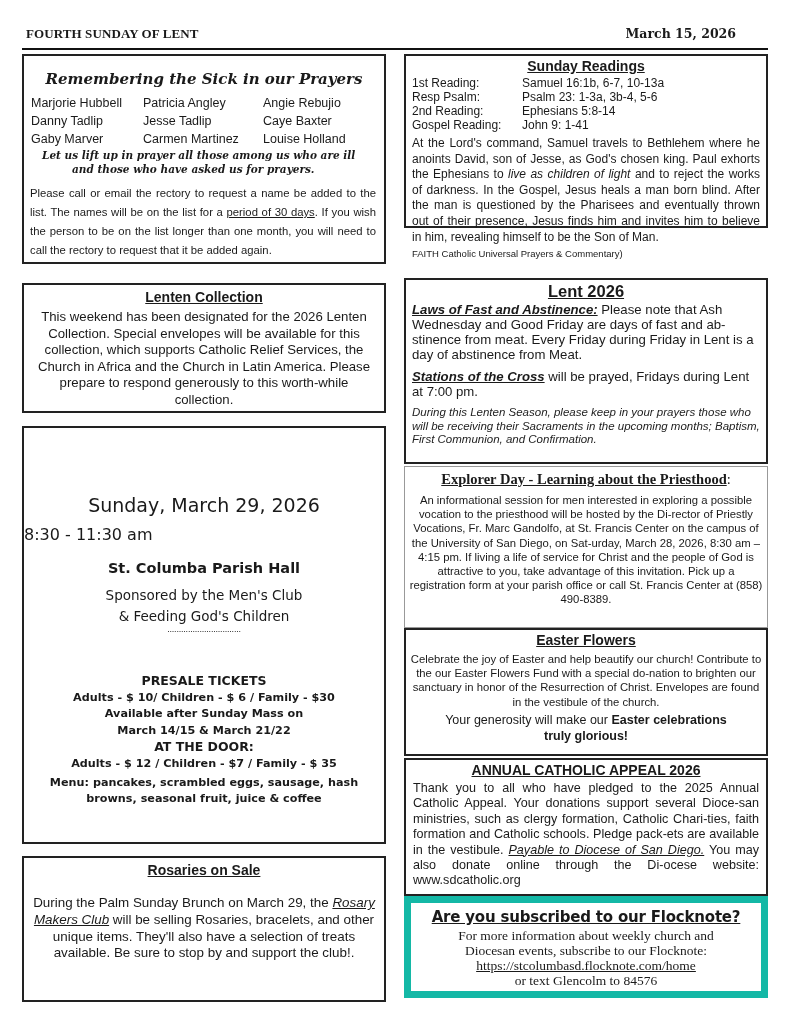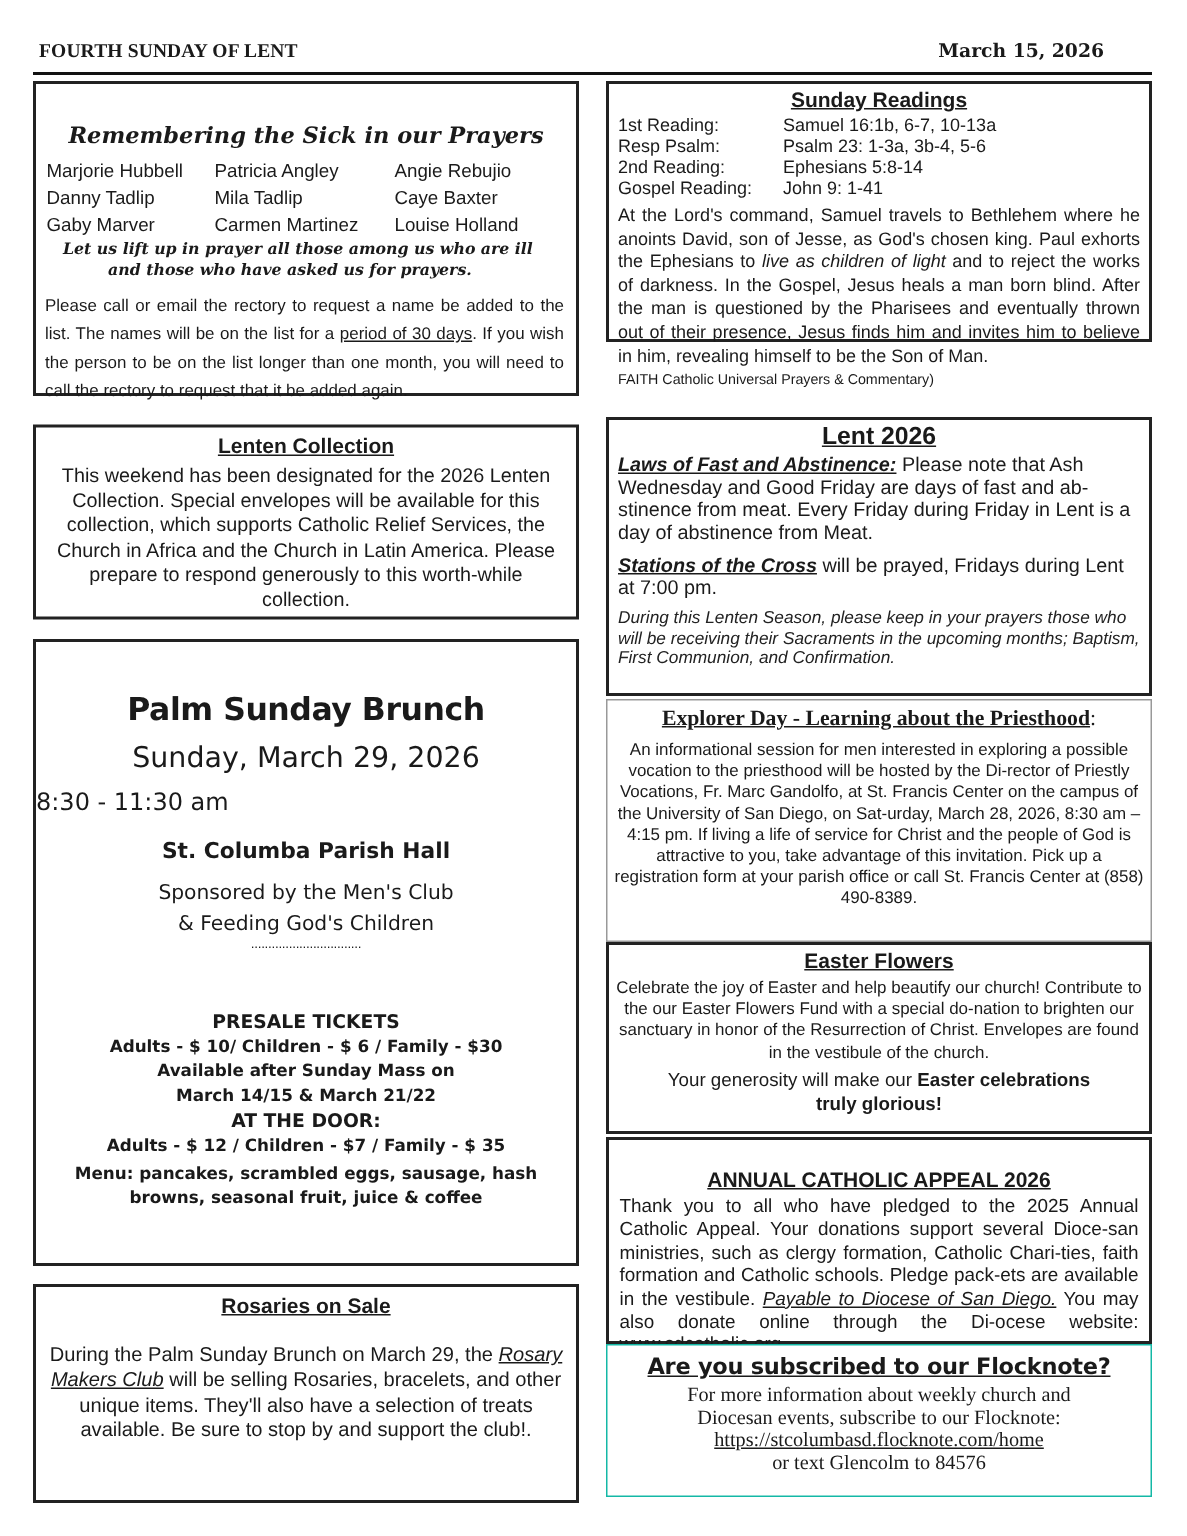--- a/index.html
+++ b/index.html
@@ -8,21 +8,21 @@
 
   .header { position: absolute; left: 26px; top: 26px; width: 710px; height: 20px; }
   .header .left { position: absolute; left: 0; top: 0; font-family: "Liberation Serif", serif; font-weight: bold; font-size: 13px; letter-spacing: 0.1px; }
   .header .right { position: absolute; right: 0; top: 0; font-family: "DejaVu Serif", serif; font-weight: bold; font-size: 12.5px; }
   .header-rule { position: absolute; left: 22px; top: 48px; width: 746px; height: 2px; background: #111; }
 
   .box { position: absolute; border: 2px solid #222; background: #fff; }
 
   
   #sick { left: 22px; top: 54px; width: 364px; height: 210px; padding: 6px 6px 0 6px; }
-  #sick .title { font-family: "DejaVu Serif", serif; font-style: italic; font-weight: bold; font-size: 15px; text-align: center; margin-top: 19px; margin-bottom: 6px; }
+  #sick .title { font-family: "DejaVu Serif", serif; font-style: italic; font-weight: bold; font-size: 15px; text-align: center; margin-top: 8px; margin-bottom: 6px; }
   #sick .names { display: grid; grid-template-columns: 112px 120px 110px; font-size: 12.5px; line-height: 18px; padding-left: 1px; }
   #sick .prayer { font-family: "DejaVu Serif", serif; font-style: italic; font-weight: bold; font-size: 10.5px; line-height: 14px; margin-top: 0; }
   #sick .prayer .l1 { padding-left: 12px; }
   #sick .prayer .l2 { padding-left: 42px; }
   #sick .note { font-size: 11.3px; line-height: 19px; text-align: justify; margin-top: 8px; padding-right: 2px; }
   #sick .note u { text-decoration: underline; }
 
   
   #readings { left: 404px; top: 54px; width: 364px; height: 174px; padding: 2px 6px 0 6px; }
   #readings .title { font-weight: bold; font-size: 14px; text-decoration: underline; text-align: center; margin-bottom: 2px; }
@@ -69,48 +69,48 @@
   #explorer .body { font-size: 11.3px; line-height: 14.2px; text-align: center; }
 
   
   #easter { left: 404px; top: 628px; width: 364px; height: 128px; padding: 2px 4px; }
   #easter .title { font-weight: bold; font-size: 14px; text-decoration: underline; text-align: center; margin-bottom: 4px; }
   #easter .body { font-size: 11.3px; line-height: 14.2px; text-align: center; }
   #easter .close { font-size: 12.5px; line-height: 16px; text-align: center; margin-top: 3px; }
   #easter .close b { font-weight: bold; }
 
   
-  #appeal { left: 404px; top: 758px; width: 364px; height: 138px; padding: 18px 7px; }
+  #appeal { left: 404px; top: 758px; width: 364px; height: 138px; padding: 2px 7px; }
   #appeal .title { font-weight: bold; font-size: 14px; text-decoration: underline; text-align: center; margin-bottom: 3px; }
   #appeal .body { font-size: 12.6px; line-height: 15.4px; text-align: justify; }
   #appeal .body i { text-decoration: underline; }
 
   
-  #flocknote { left: 404px; top: 896px; width: 364px; height: 102px; border: 1px solid #14b8a6; padding: 5px 4px; }
+  #flocknote { left: 404px; top: 896px; width: 364px; height: 102px; border: 7px solid #14b8a6; padding: 5px 4px; }
   #flocknote .title { font-family: "DejaVu Sans", sans-serif; font-weight: bold; font-size: 15px; text-decoration: underline; text-align: center; margin-bottom: 2px; letter-spacing: -0.2px; }
   #flocknote .body { font-family: "Liberation Serif", serif; font-size: 13.5px; line-height: 15px; text-align: center; }
   #flocknote .link { text-decoration: underline; color: #1a1a1a; cursor: pointer; }
 </style>
 </head>
 <body>
 
 <div class="header">
   <span class="left">FOURTH SUNDAY  OF LENT</span>
   <span class="right">March 15, 2026</span>
 </div>
 <div class="header-rule"></div>
 
 <div class="box" id="sick">
   <div class="title">Remembering the Sick in our Prayers</div>
   <div class="names">
     <span>Marjorie Hubbell</span>
     <span>Patricia Angley</span>
     <span>Angie Rebujio</span>
     <span>Danny Tadlip</span>
-    <span>Mila Tadlip</span>
+    <span>Jesse Tadlip</span>
     <span>Caye Baxter</span>
     <span>Gaby Marver</span>
     <span>Carmen Martinez</span>
     <span>Louise Holland</span>
   </div>
   <div class="prayer">
     <div class="l1">Let us lift up in prayer all those among us who are ill</div>
     <div class="l2">and those who have asked us for prayers.</div>
   </div>
   <div class="note"><span>Please call or email the rectory to request a name be added to the list. The names will be on the list for a </span><u>period of 30 days</u><span>. If you wish the person to be on the list longer than one month, you will need to call the rectory to request that it be added again.</span></div>
@@ -146,21 +146,20 @@
 </div>
 
 <div class="box" id="lent">
   <div class="title">Lent 2026</div>
   <div class="p"><b>Laws of Fast and Abstinence:</b><span> Please note that Ash Wednesday and Good Friday are days of fast and ab-stinence from meat.  Every Friday during Friday in Lent is a day of abstinence from Meat.</span></div>
   <div class="p p2"><b>Stations of the Cross</b><span> will be prayed, Fridays during Lent at 7:00 pm.</span></div>
   <div class="ital">During this Lenten Season, please keep  in your prayers those who will be receiving their Sacraments in the upcoming months; Baptism, First Communion, and Confirmation.</div>
 </div>
 
 <div class="box" id="brunch">
-  <div class="title">Palm Sunday Brunch</div>
   <div class="date">Sunday, March 29, 2026</div>
   <div class="time">8:30 - 11:30 am</div>
   <div class="hall">St. Columba Parish Hall</div>
   <div class="sponsor">
     <div>Sponsored by the Men's Club</div>
     <div>&amp; Feeding God's Children</div>
   </div>
   <div class="dots">................................</div>
   <div class="tickets">
     <div class="hd">PRESALE TICKETS</div>

